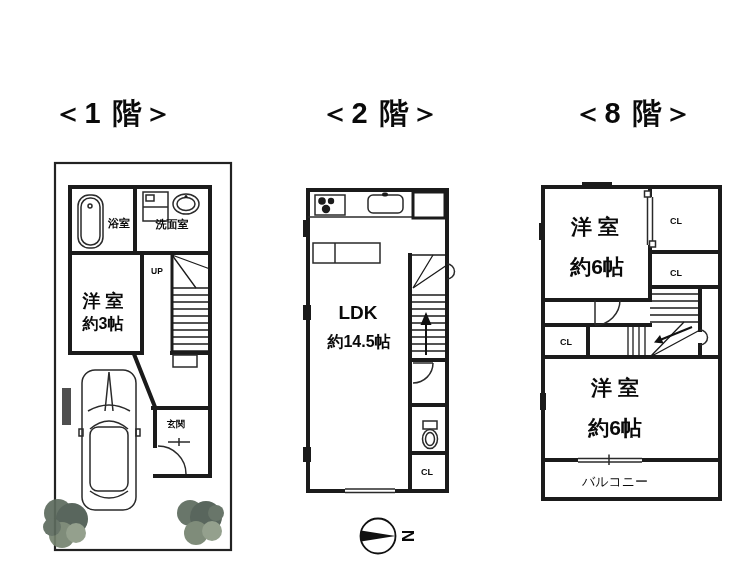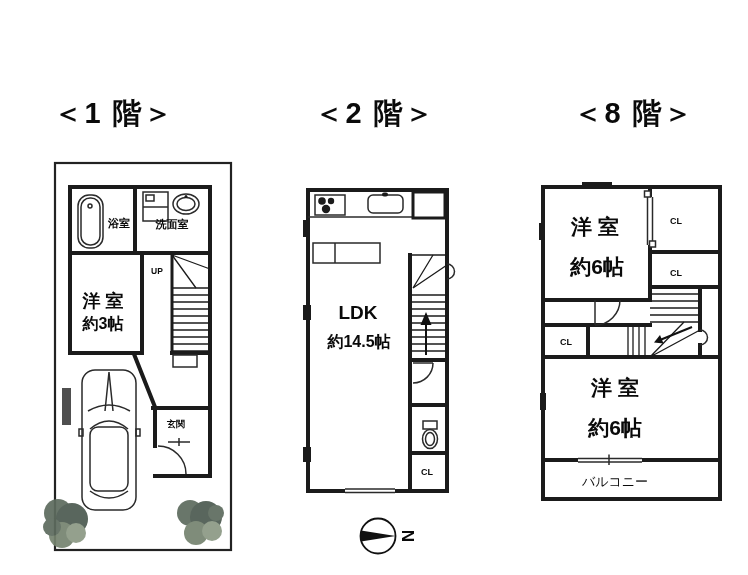--- a/index.html
+++ b/index.html
@@ -17,21 +17,21 @@
   .tread{stroke:#1b1b1b;stroke-width:1.3;}
   .dark{fill:#1b1b1b;}
   .bold{font-weight:bold;}
 </style>
 </head>
 <body>
 
 <div class="canvas">
 
   <div class="floor-title" style="left:29px;top:94px;">＜1 階＞</div>
-  <div class="floor-title" style="left:290px;top:94px;">＜2 階＞</div>
+  <div class="floor-title" style="left:296px;top:94px;">＜2 階＞</div>
   <div class="floor-title" style="left:549px;top:94px;">＜8 階＞</div>
 
   <svg style="left:38px;top:161px;" width="200" height="396" viewBox="0 0 200 396">
 
     <rect x="17" y="2" width="176" height="387" class="w2" fill="#fff"></rect>
 
     <path class="w4" d="
       M32,26 H172
       M32,26 V192
       M172,26 V315

